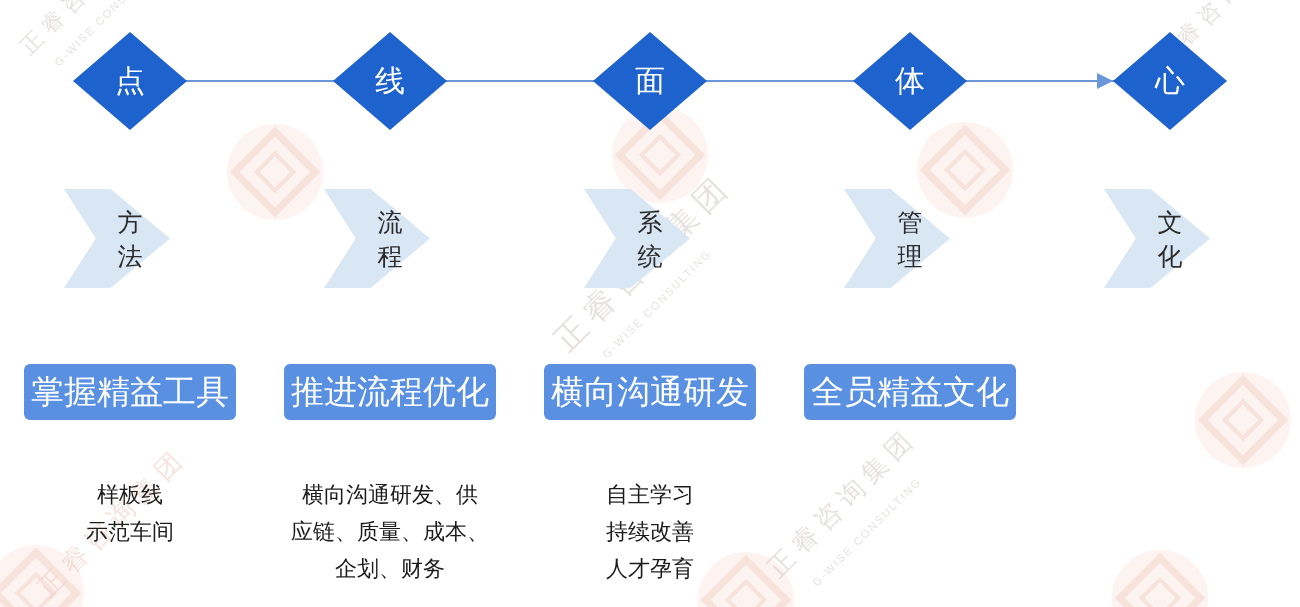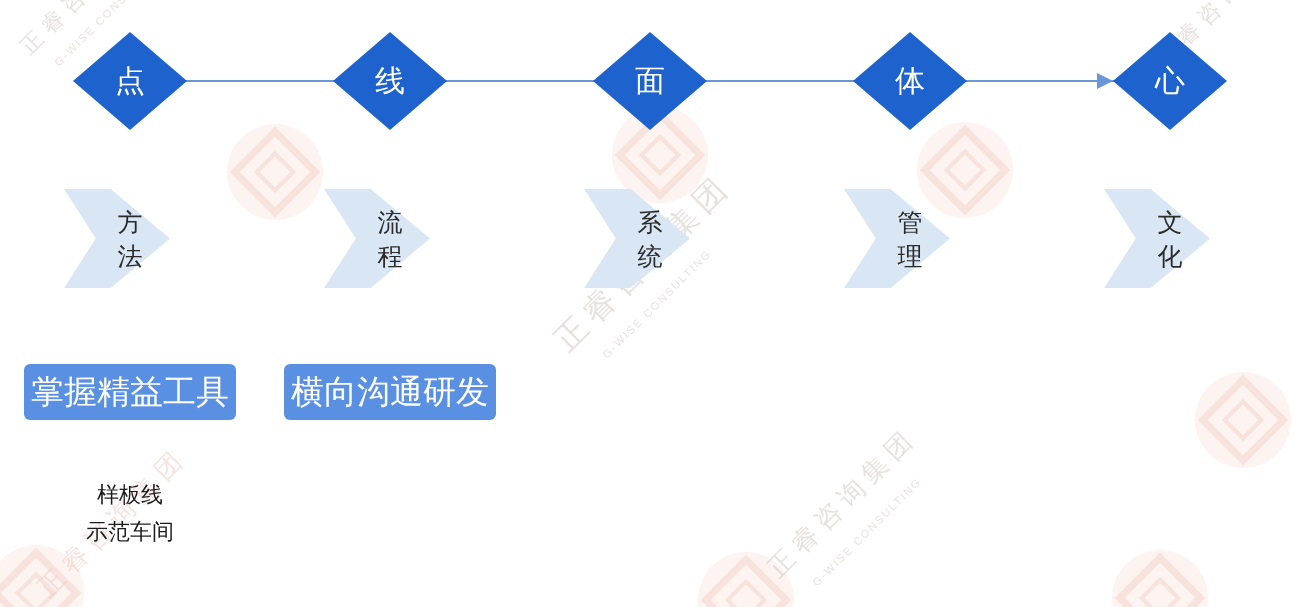--- a/index.html
+++ b/index.html
@@ -171,21 +171,29 @@
     </div>
     <div class="chev-cell">
       <div class="chev-shape"></div>
       <div class="chev-label">文
 化</div>
     </div>
   </div>
 
   <div class="row row-bars">
     <div class="bar">掌握精益工具</div>
+    <div class="bar">推进流程优化</div>
     <div class="bar">横向沟通研发</div>
+    <div class="bar">全员精益文化</div>
   </div>
 
   <div class="row row-descs">
     <div class="desc">样板线
 示范车间</div>
+    <div class="desc">横向沟通研发、供
+应链、质量、成本、
+企划、财务</div>
+    <div class="desc">自主学习
+持续改善
+人才孕育</div>
   </div>
 
 </div>
 
 </body></html>

